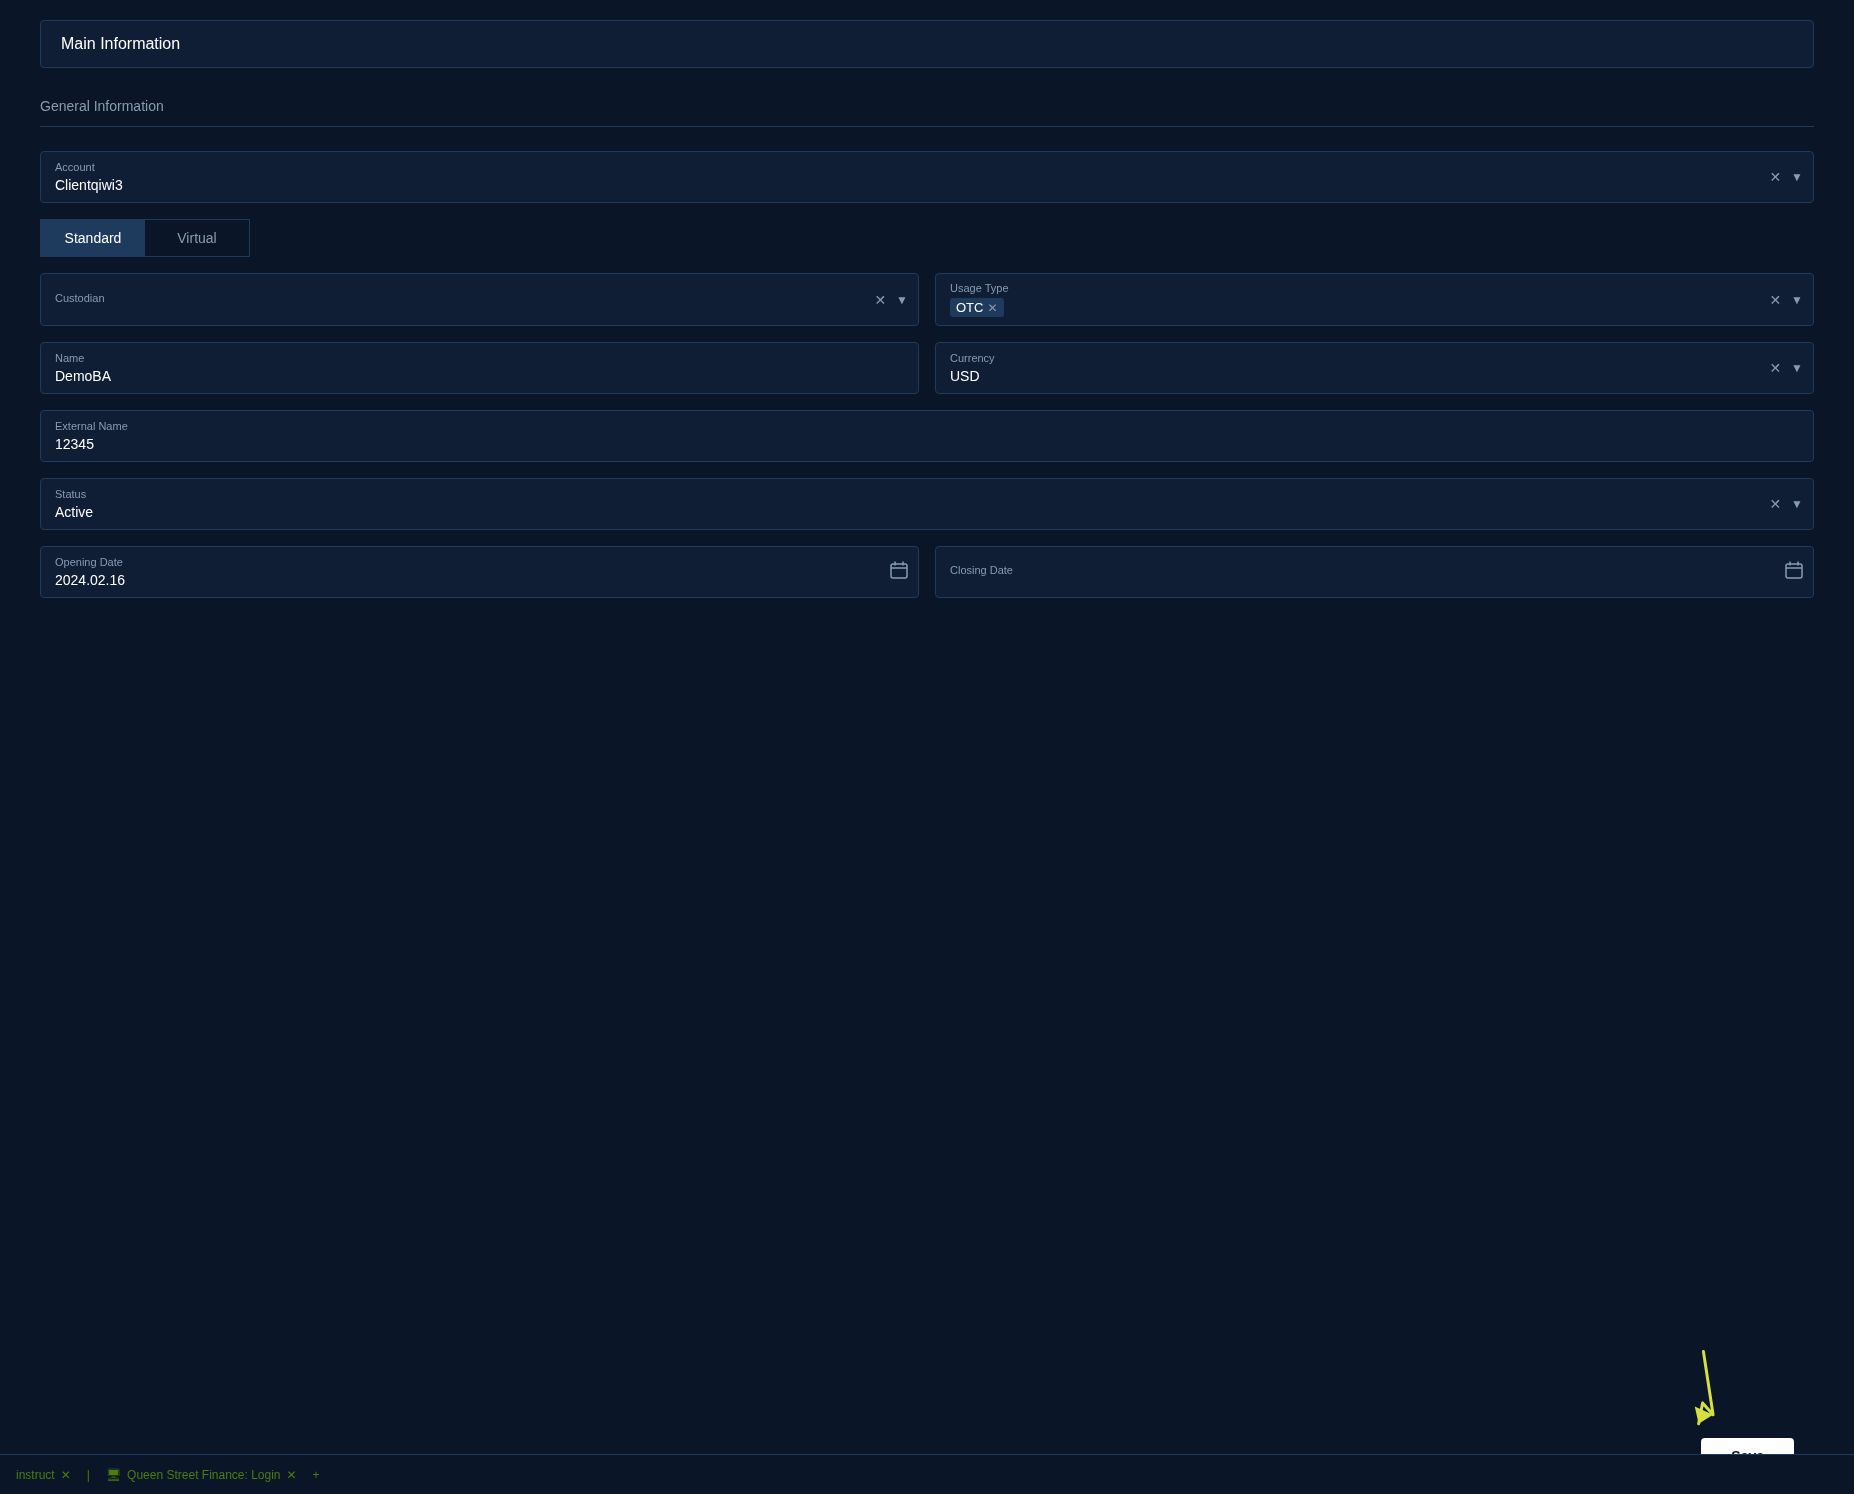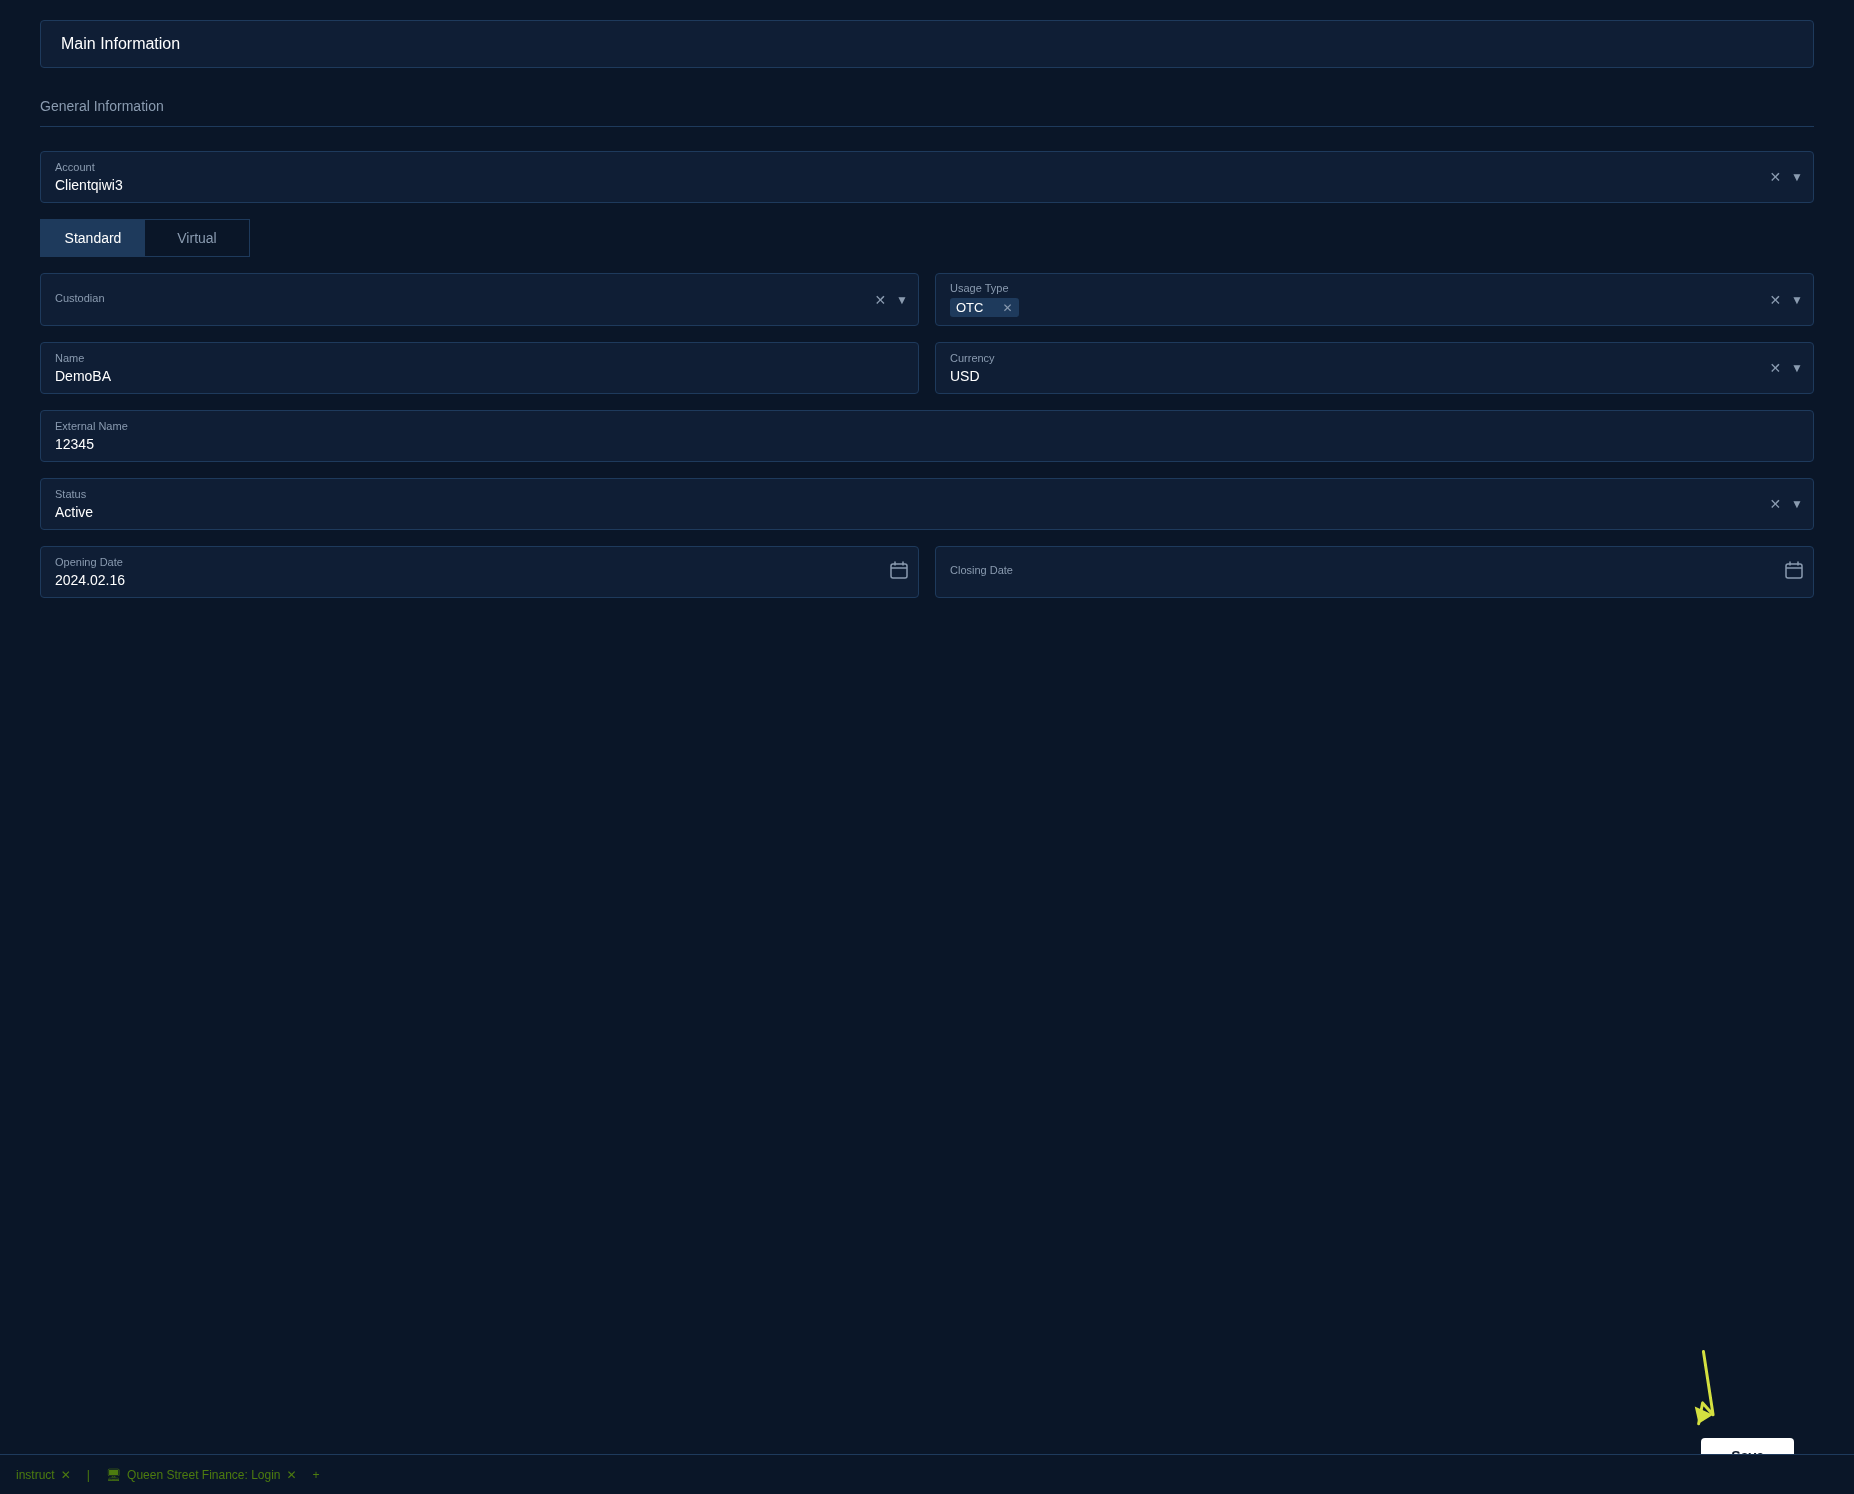--- a/index.html
+++ b/index.html
@@ -143,21 +143,21 @@
     }
 
     .tag-item {
       display: inline-flex;
       align-items: center;
       background-color: #1e3a5c;
       border-radius: 3px;
       padding: 2px 6px;
       font-size: 13px;
       color: #ffffff;
-      gap: 19px;
+      gap: 4px;
     }
 
     .tag-close {
       cursor: pointer;
       color: #8a9bb0;
       font-size: 12px;
     }
 
     .calendar-icon {
       color: #8a9bb0;

